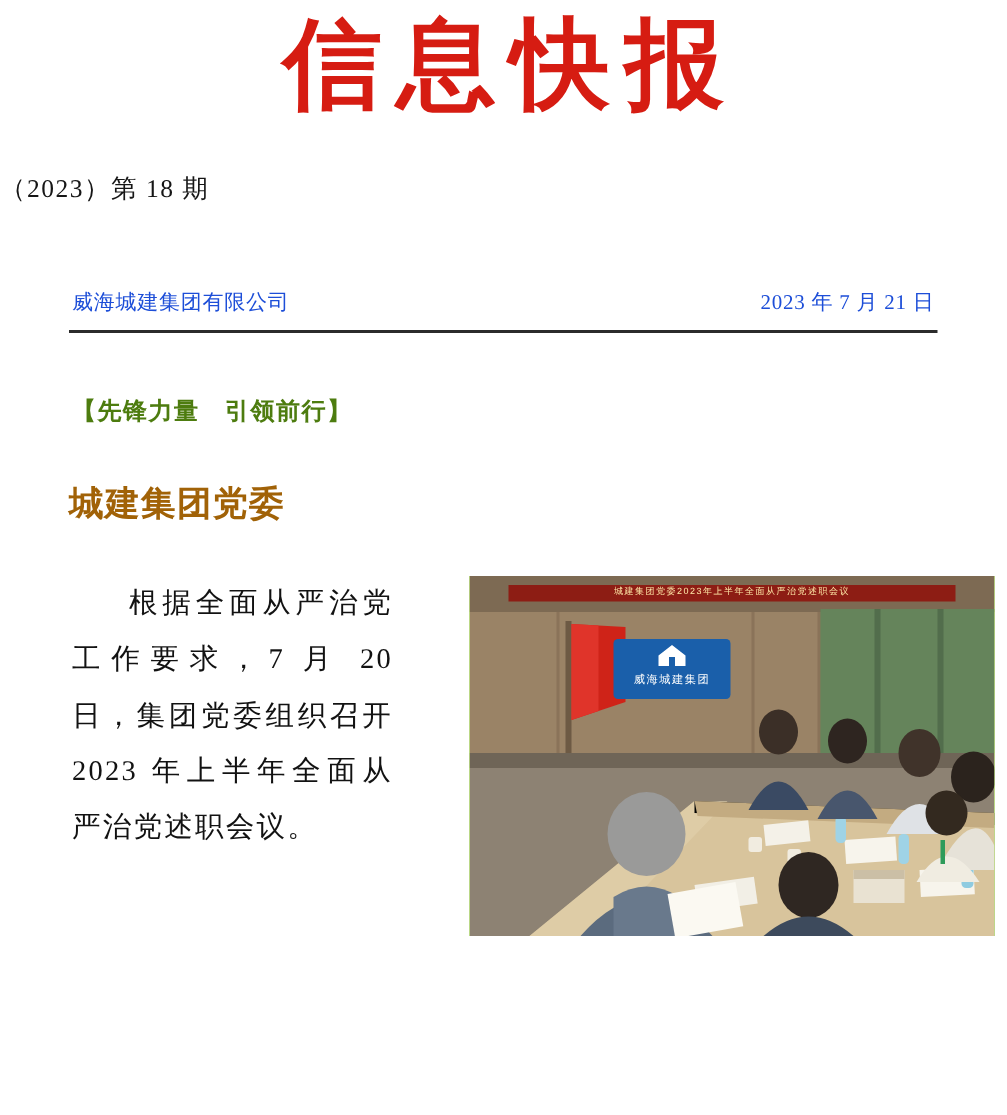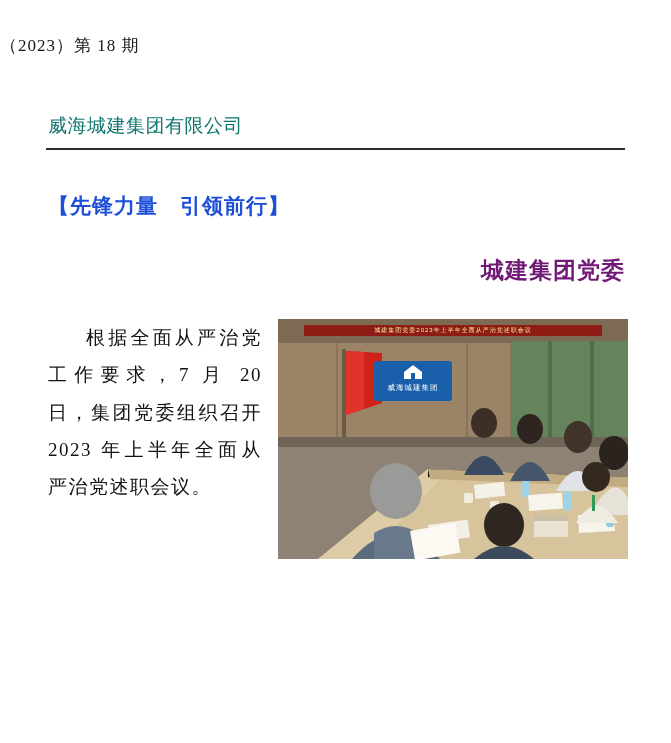--- a/index.html
+++ b/index.html
@@ -44,59 +44,60 @@
     letter-spacing: 1px;
     color: #161616;
   }
 
   
   .pub-row {
     display: flex;
     align-items: flex-end;
     justify-content: space-between;
     margin: 56px 48px 0 48px;
-    font-size: 19px;
-    color: #0f766e;
+    font-size: 14px;
+    color: #1d4ed8;
     letter-spacing: 0.5px;
   }
   .pub-left { white-space: nowrap; }
   .pub-right { white-space: nowrap; }
   .rule {
     margin: 9px 46px 0 46px;
     height: 2px;
     background: #2b2b2b;
   }
 
   
   .column-label {
     margin: 42px 48px 0 48px;
-    font-size: 21px;
+    font-size: 16px;
     font-weight: 700;
     letter-spacing: 1px;
-    color: #1d4ed8;
+    color: #4d7c0f;
   }
 
   
   .headline {
     margin: 32px 46px 0 46px;
-    text-align: right;
+    text-align: left;
     font-size: 23px;
     font-weight: 700;
     line-height: 1.62;
     letter-spacing: 1px;
-    color: #701a75;
+    color: #a16207;
   }
   .headline .hl-line { display: block; white-space: nowrap; }
   .headline .hl-line.wide { letter-spacing: 0.5px; }
 
   
   .body-area {
     display: flex;
     margin: 30px 38px 0 48px;
     align-items: flex-start;
+    gap: 35px;
   }
   .body-text {
     width: 214px;
     flex: 0 0 214px;
     font-size: 19px;
     line-height: 1.96;
     letter-spacing: 1.5px;
     text-align: justify;
     text-justify: inter-ideograph;
     color: #121212;
@@ -159,25 +160,29 @@
     transform: translateX(-50%);
     width: 22px;
     height: 16px;
   }
 </style>
 </head>
 <body>
 
 <div class="page">
 
+  <div class="masthead">
+    <div class="masthead-title">信息快报</div>
+  </div>
 
   <div class="issue-line">（2023）第 18 期</div>
 
   <div class="pub-row">
     <div class="pub-left">威海城建集团有限公司</div>
+    <div class="pub-right">2023 年 7 月 21 日</div>
   </div>
   <div class="rule"></div>
 
   <div class="column-label">【先锋力量　引领前行】</div>
 
   <div class="headline">
     <span class="hl-line">城建集团党委</span>
   </div>
 
   <div class="body-area">

